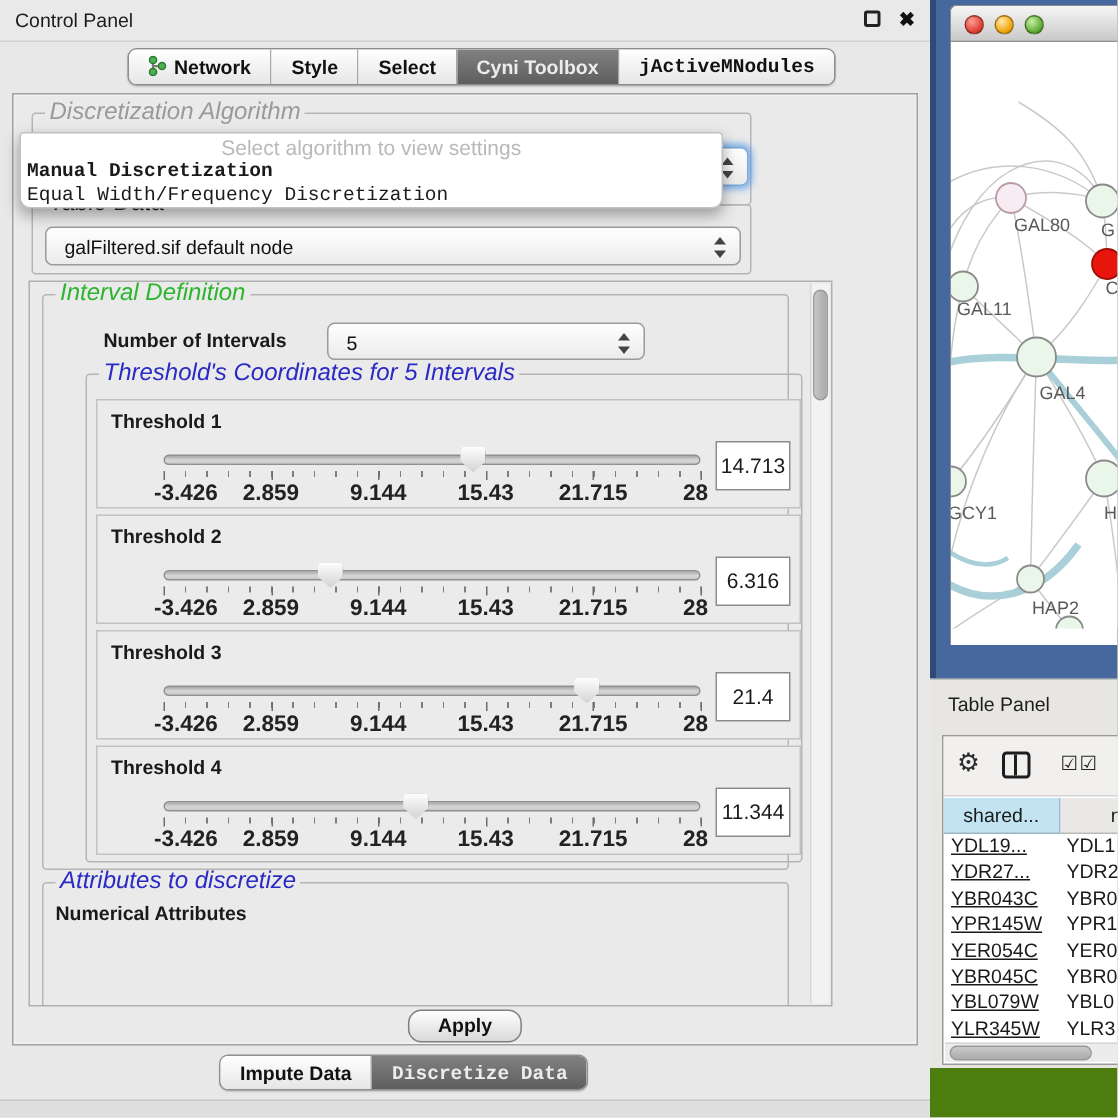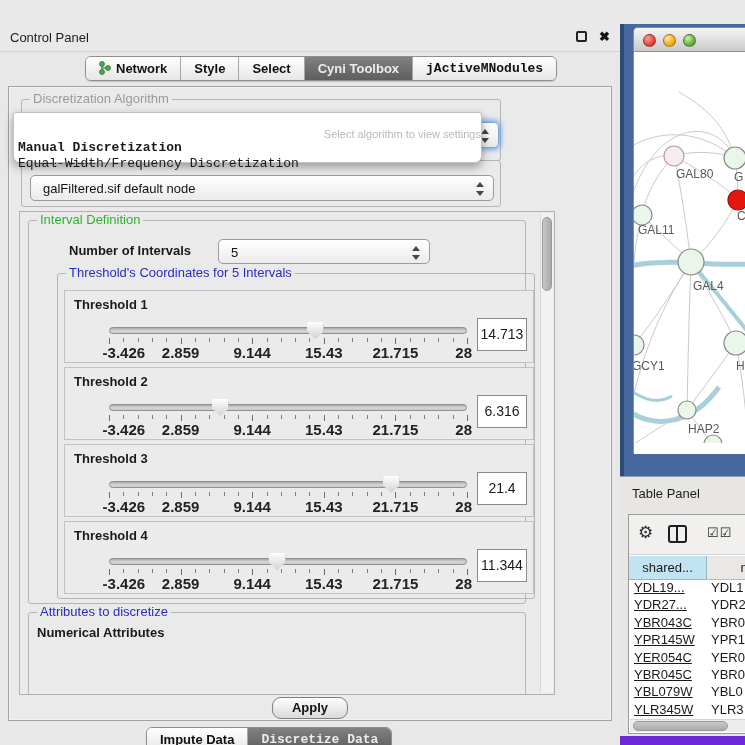--- a/index.html
+++ b/index.html
@@ -1,18 +1,18 @@
 <!DOCTYPE html>
 <html><head>
 <meta charset="utf-8">
 <style>
   * { margin:0; padding:0; box-sizing:border-box; }
   html,body { width:745px; height:745px; overflow:hidden; background:#e8e8e8;
     font-family:"Liberation Sans", sans-serif; font-size:13px; color:#1a1a1a; }
-  #stage { position:relative; width:745px; height:612px;margin-top:24px; }
+  #stage { position:relative; width:745px; height:612px; }
 
   
   .left-window { position:absolute; left:0; top:0; width:620px; height:745px; background:#e8e8e8; }
   .titlebar { position:absolute; left:0; top:0; width:100%; height:28px; background:#e9e9e9;
     border-bottom:1px solid #d2d2d2; }
   .titlebar .t { position:absolute; left:10px; top:6px; font-size:13px; color:#1c1c1c; }
   .win-float { position:absolute; right:33px; top:7px; width:11px; height:11px; border:2px solid #222; border-radius:2px; }
   .win-close { position:absolute; right:10px; top:5px; font-size:13px; font-weight:bold; color:#111; }
 
   .seg-tabs { position:absolute; top:32px; left:85px; height:25px; display:flex;
@@ -22,37 +22,37 @@
     background:linear-gradient(#ffffff,#e6e6e6); border-right:1px solid #a8a8a8; white-space:nowrap; }
   .seg:last-child { border-right:none;font-family:Liberation Mono, monospace; }
   .seg.sel { background:linear-gradient(#818181,#5e5e5e); color:#ececec; }
   .seg .net-ic { display:inline-block; vertical-align:-2px; margin-right:5px; }
 
   .main-panel { position:absolute; left:8px; top:62px; width:604px; height:635px;
     border:1px solid #a2a2a2; background:#eaeaea; box-shadow:inset 0 0 0 1px #f2f2f2; }
 
   .group { position:absolute; border:1px solid #b5b5b5; border-radius:3px; }
   .group > .gtitle { position:absolute; top:-8px; left:8px; background:#eaeaea; padding:0 3px;
-    font-size:13px; line-height:14px; }
+    font-size:16px; line-height:14px;font-style:italic; }
   .gtitle.dim { color:#9a9a9a; }
   .gtitle.green { color:#2db52d; }
   .gtitle.blue { color:#2a2ac4; }
 
   .combo { position:absolute; height:26px; border:1px solid #9b9b9b; border-radius:5px;
     background:linear-gradient(#ffffff,#ebebeb); }
   .combo .cv { position:absolute; left:12px; top:5px; font-size:13px; color:#111; white-space:nowrap; }
   .spin { position:absolute; right:9px; top:5px; width:9px; height:16px; }
   .spin:before, .spin:after { content:""; position:absolute; left:1px; border-left:4px solid transparent; border-right:4px solid transparent; }
   .spin:before { top:1px; border-bottom:5px solid #444; }
   .spin:after { bottom:1px; border-top:5px solid #444; }
 
   
   .popup { position:absolute; left:4px; top:25px; width:469px; height:51px; background:#fff;
     border:1px solid #c2c2c2; border-radius:3px 3px 7px 7px; box-shadow:0 4px 10px rgba(0,0,0,.35); z-index:30; }
-  .popup .hint { text-align:right; color:#b9b9b9; font-size:11px; padding-top:15px; }
+  .popup .hint { text-align:center; color:#b9b9b9; font-size:14px; padding-top:1px; }
   .popup .opt { padding:0 4px; font-size:13px; line-height:16px; white-space:nowrap;font-family:Liberation Mono, monospace; }
   .popup .opt.b { font-weight:bold; }
   .combo-frag { position:absolute; left:452px; top:35px; width:38px; height:26px; border:1px solid #7aa7d8;
     border-radius:5px; background:linear-gradient(#fff,#eaeaea); box-shadow:0 0 5px 2px rgba(94,158,235,.85); z-index:20; }
 
   
   .scrollpane { position:absolute; left:10px; top:124px; width:536px; height:484px;
     border:1px solid #b0b0b0; background:#eaeaea; overflow:hidden; }
   .vsb { position:absolute; right:1px; top:1px; width:13px; height:480px; background:#f2f2f2; border-left:1px solid #d8d8d8; }
   .vsb .thumb { position:absolute; left:1px; width:10px; border-radius:5px;
@@ -85,21 +85,21 @@
 
   .apply-btn { position:absolute; left:50%; transform:translateX(-50%); top:610px; padding:2px 19px 3px;
     font-size:13px; font-weight:600; color:#111; background:linear-gradient(#fefefe,#d9d9d9);
     border:1px solid #7f7f7f; border-radius:9px; }
 
   .bottom-tabs { position:absolute; left:146px; top:703px; height:24px; display:flex;
     border:1px solid #8e8e8e; border-radius:6px; overflow:hidden; background:#fff; box-shadow:0 1px 1px rgba(0,0,0,.15); }
   .bottom-strip { position:absolute; left:0; top:733px; width:620px; height:12px; background:#dedede; border-top:1px solid #c6c6c6; }
 
   
-  .right-panel { position:absolute; left:620px; top:0; width:125px; height:745px; background:#6d28d9; }
+  .right-panel { position:absolute; left:620px; top:0; width:125px; height:745px; background:#4d7c0f; }
   .blue-bg { position:absolute; left:0; top:0; width:125px; height:452px; background:#46689f; }
   .blue-bg:before { content:""; position:absolute; left:0; top:0; width:4px; height:100%; background:#2e4a77; }
   .mac-window { position:absolute; left:13px; top:3px; width:112px; height:427px; background:#fff;
     border-left:1px solid #8c8c8c; border-top:1px solid #8c8c8c; border-radius:5px 0 0 0; overflow:hidden; }
   .mac-title { position:absolute; left:0; top:0; width:100%; height:24px;
     background:linear-gradient(#f6f6f6,#c9c9c9); border-bottom:1px solid #8f8f8f; }
   .light { position:absolute; top:6px; width:13px; height:13px; border-radius:50%; border:1px solid rgba(0,0,0,.35); }
   .light.red { left:9px; background:radial-gradient(circle at 35% 30%, #ff9d94, #dd3b30 70%); }
   .light.yellow { left:29px; background:radial-gradient(circle at 35% 30%, #ffe9a8, #f0a202 70%); }
   .light.green { left:49px; background:radial-gradient(circle at 35% 30%, #c9f0a8, #58a82f 70%); }

